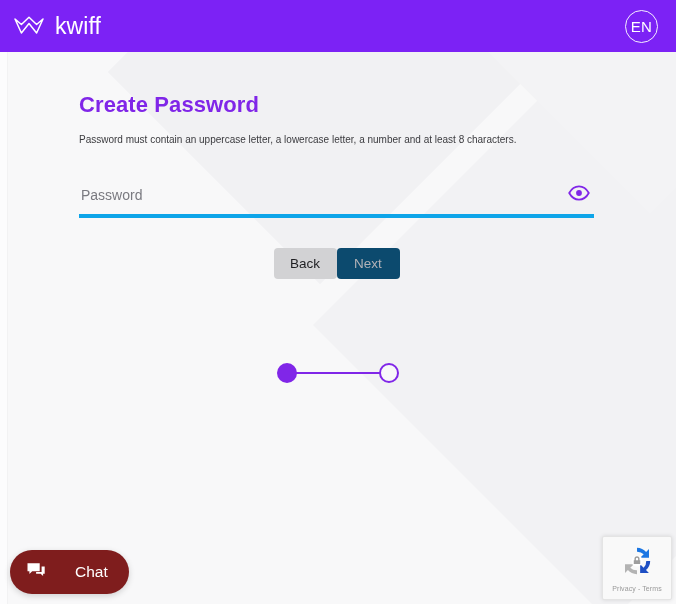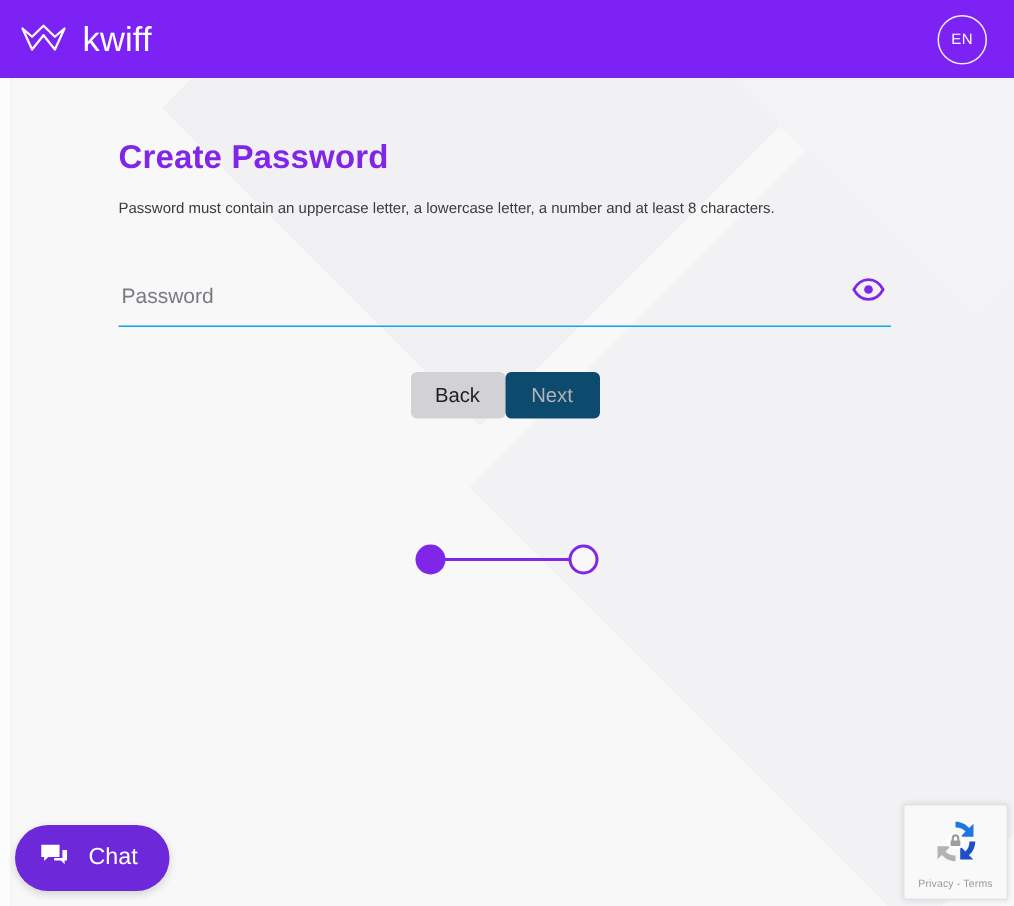--- a/index.html
+++ b/index.html
@@ -44,21 +44,21 @@
   .crown-icon { width: 30px; height: 20px; display:block; }
   .brand-name {
     color:#ffffff; font-size:23px; letter-spacing:0.1px;
     font-weight:400; line-height:1;
   }
   .header-spacer { flex:1; }
   .lang-btn {
     width:33px; height:33px; border-radius:50%;
     border:1.4px solid rgba(255,255,255,.92);
     background:transparent; color:#ffffff;
-    font-size:10px; letter-spacing:0.4px;
+    font-size:15px; letter-spacing:0.4px;
     display:flex; align-items:center; justify-content:center;
     cursor:pointer; font-family:inherit;
   }
 
   
   .content {
     position:absolute; left:0; top:52px; width:676px; height:552px;
     z-index: 5;
   }
   .form-wrap { position:absolute; left:79px; top:40px; width:515px; }
@@ -71,21 +71,21 @@
     margin-top:12px;
     color:#3b3b3f; font-size:10px; line-height:1.95;
     max-width:480px;
   }
 
   .field { position:relative; margin-top:28px; }
   .field.first { margin-top:34px; }
   .field input {
     width:100%; height:34px;
     border:none; outline:none; background:transparent;
-    border-bottom:1px solid #0ea5e9;
+    border-bottom:4px solid #0ea5e9;
     font-size:14px; color:#2b2b2e;
     font-family:inherit;
     padding:0 34px 7px 2px;
   }
   .field input::placeholder { color:#7a7a80; }
   .eye-btn {
     position:absolute; right:2px; top:-2px;
     width:26px; height:26px;
     border:none; background:transparent; padding:0;
     cursor:pointer;
@@ -124,22 +124,22 @@
   .stepper-labels {
     margin-top:14px; width:240px;
     display:flex; justify-content:space-between;
     color:#8026e8; font-size:10.5px; letter-spacing:0.7px;
   }
 
   
   .chat-btn {
     position:absolute; left:10px; bottom:10px;
     height:44px; padding:0 21px 0 15px;
-    background:#6d28d9; border:none; border-radius:22px;
-    display:flex; align-items:center; gap:12px;
+    background:#7f1d1d; border:none; border-radius:22px;
+    display:flex; align-items:center; gap:28px;
     cursor:pointer; z-index:20;
     box-shadow:0 2px 6px rgba(0,0,0,.16);
   }
   .chat-label { color:#fff; font-size:15.5px; font-family:inherit; }
 
   
   .recaptcha {
     position:absolute; right:4px; bottom:4px;
     width:70px; height:64px;
     background:#f9f9f9;

